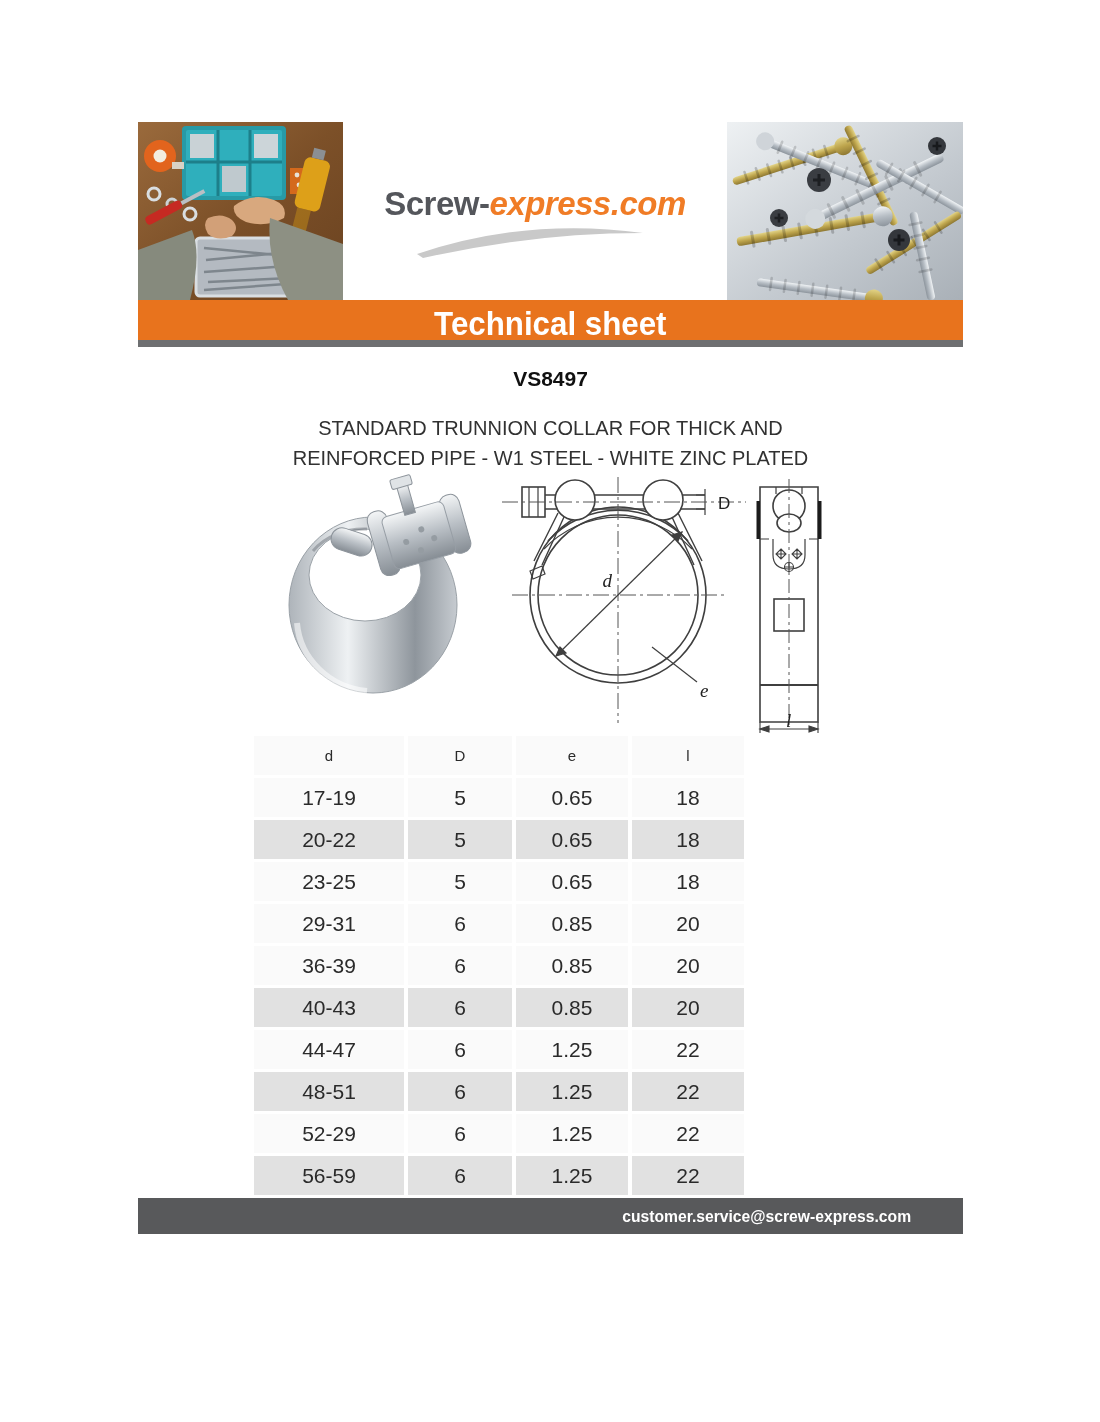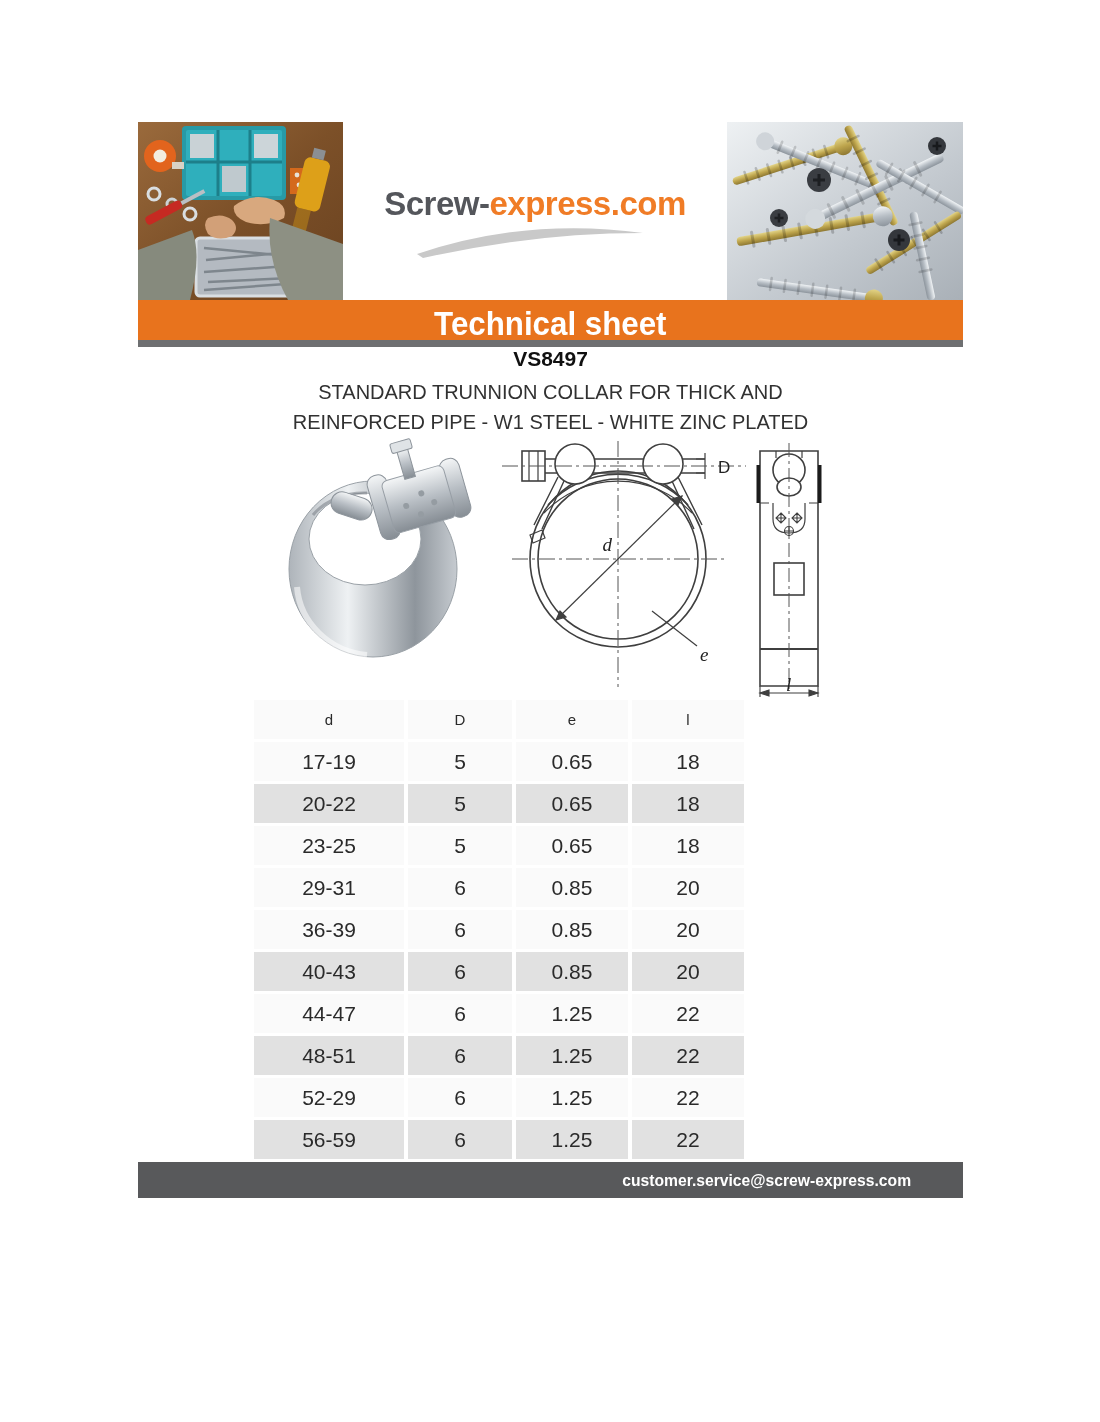--- a/index.html
+++ b/index.html
@@ -11,31 +11,31 @@
   .sheet{position:absolute;left:138px;top:122px;width:825px;}
 
   
   .header{display:flex;height:178px;overflow:hidden;}
   .photo{flex:none;overflow:hidden;position:relative;}
   .photo-left{width:205px;}
   .photo-right{width:236px;}
   .logo-panel{width:384px;background:#fff;position:relative;text-align:center;}
   .logo-line{margin-top:64px;font-size:33px;font-weight:bold;letter-spacing:-0.5px;line-height:36px;white-space:nowrap;}
   .logo-part1{color:#54565b;}
-  .logo-part2{color:#f07c26;}
+  .logo-part2{color:#f07c26;font-style:italic;}
   .logo-swoosh{position:absolute;left:72px;top:104px;}
 
   
   .banner{height:40px;background:var(--accent_orange,#e8731d);color:#fff;text-align:center;line-height:47px;}
   .banner-text{display:inline-block;font-size:34px;font-weight:bold;letter-spacing:0px;transform:scaleX(.92);transform-origin:center;}
   .gray-rule{height:7px;background:var(--rule_gray,#6e6f71);}
 
   
-  .code-title{text-align:center;font-size:21px;font-weight:bold;color:#101010;}
-  .subtitle{margin-top:6px;text-align:center;font-size:20px;line-height:30px;color:#313131;}
+  .code-title{margin-top:20px;text-align:center;font-size:21px;font-weight:bold;color:#101010;}
+  .subtitle{margin-top:22px;text-align:center;font-size:20px;line-height:30px;color:#313131;}
 
   
   .figures{position:relative;height:252px;margin-top:2px;}
   .fig-product{position:absolute;left:145px;top:-2px;}
   .fig-front{position:absolute;left:362px;top:0px;}
   .fig-side{position:absolute;left:605px;top:2px;}
   .draw-label{font-family:"Liberation Serif", serif;font-style:italic;font-size:19px;fill:#222;}
   .draw-label-up{font-family:"Liberation Sans", sans-serif;font-style:normal;font-size:17px;fill:#222;}
 
   

